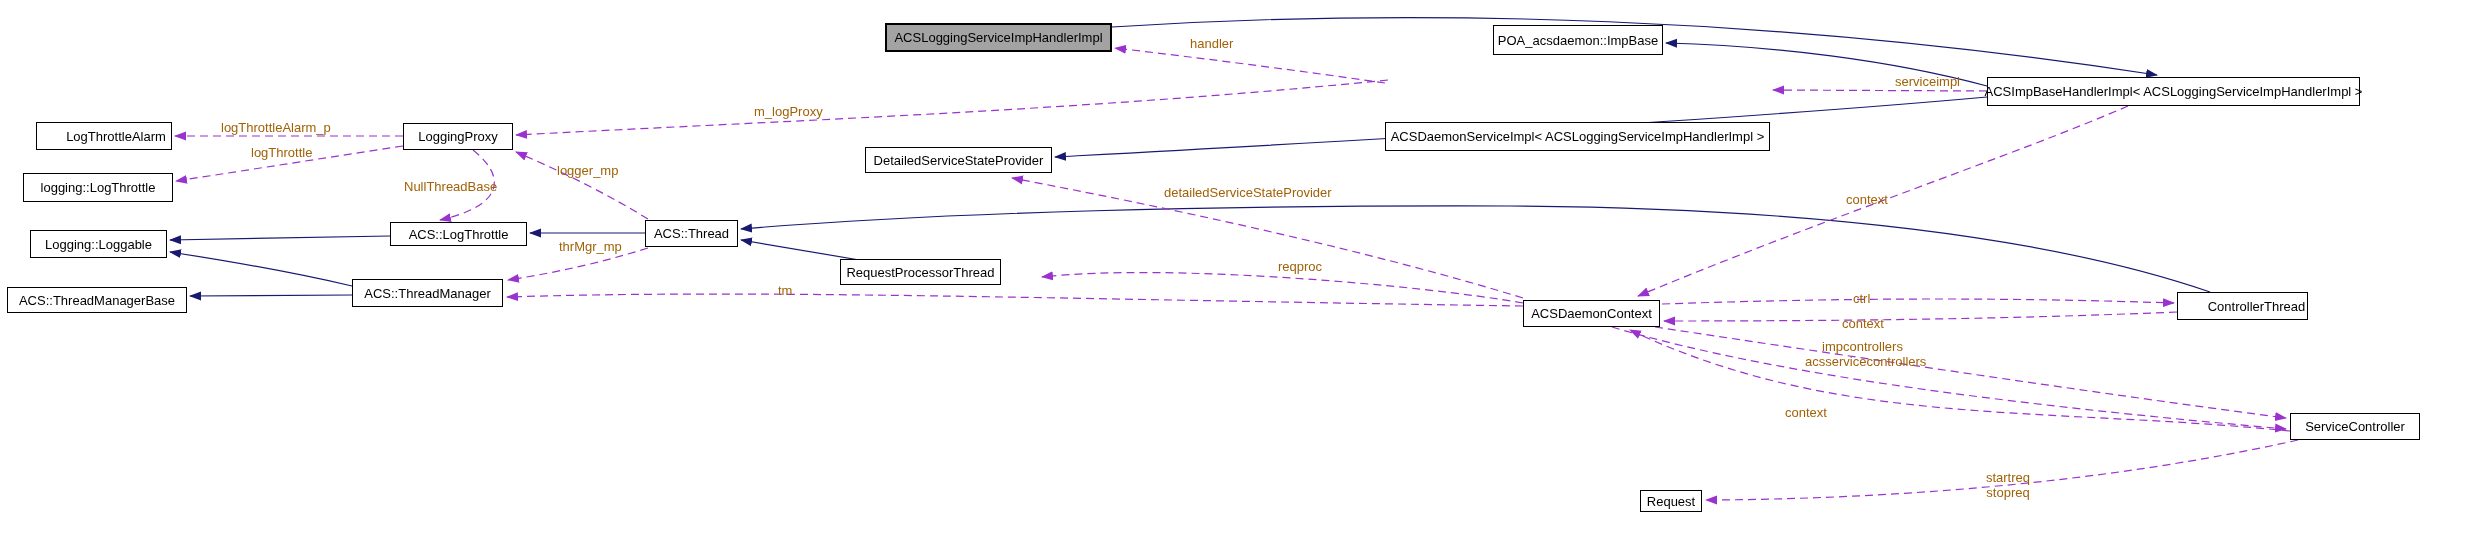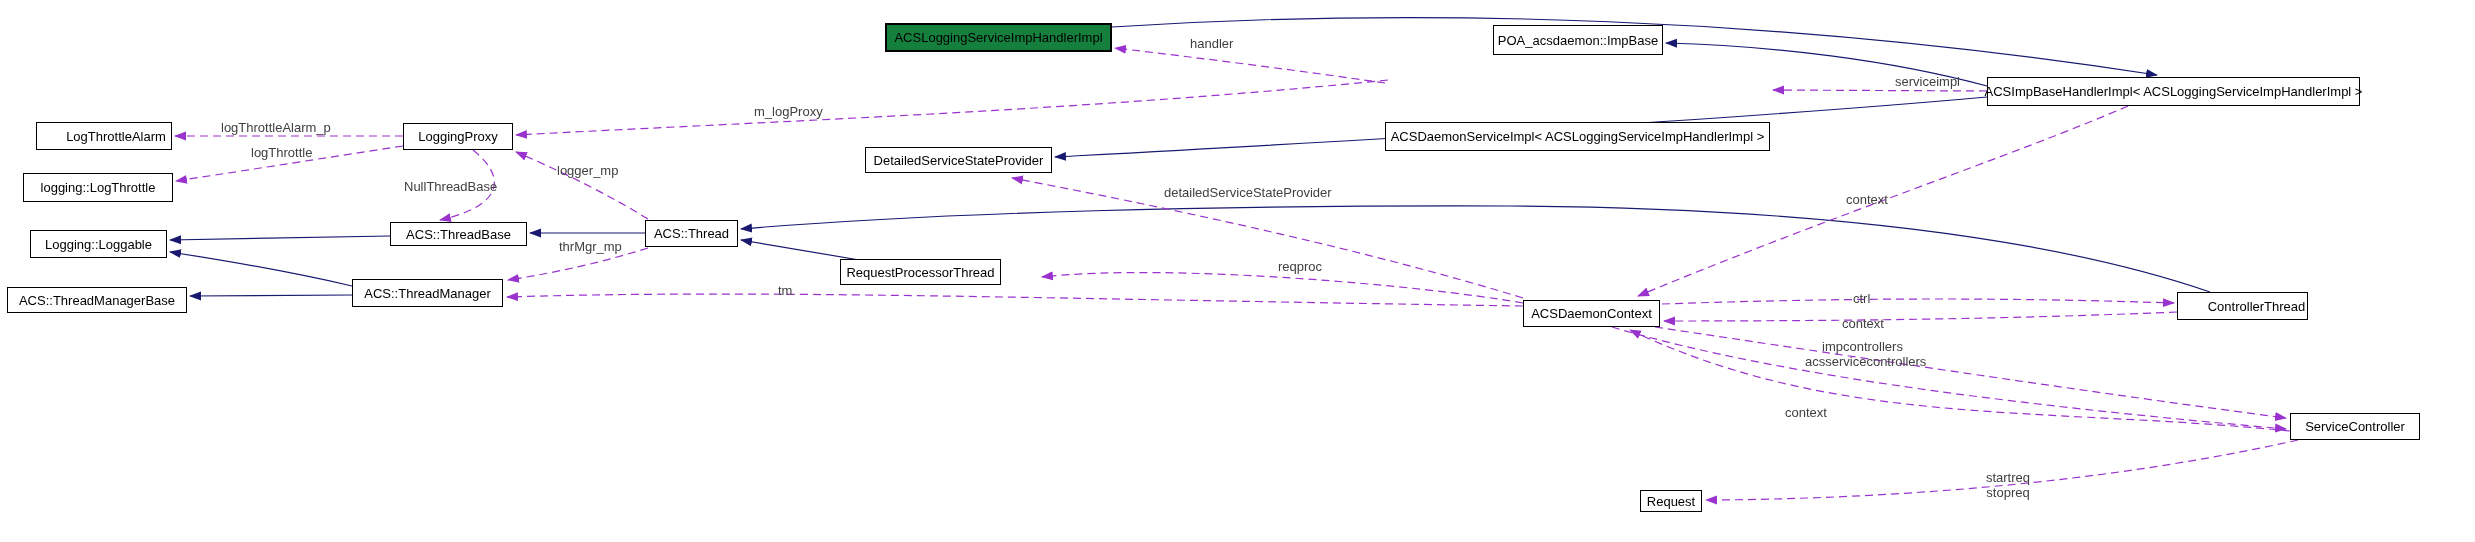--- a/index.html
+++ b/index.html
@@ -2,22 +2,22 @@
 <html><head>
 <meta charset="utf-8">
 <style>
   html,body { margin:0; padding:0; background:#ffffff; }
   .stage { position:relative; width:2475px; height:542px; background:#ffffff;
            font-family:"Liberation Sans", sans-serif; overflow:hidden; }
   .edges { position:absolute; left:0; top:0; width:2475px; height:542px; }
   .node { position:absolute; box-sizing:border-box; border:1px solid #000000;
           background:#ffffff; color:#000000; display:flex; align-items:center;
           justify-content:center; font-size:13px; white-space:nowrap; z-index:2; }
-  .node.hl { background:#15803d; border-width:2px; }
-  .elabel { position:absolute; font-size:13px; color:#404040; white-space:nowrap; z-index:3; }
+  .node.hl { background:#a3a3a3; border-width:2px; }
+  .elabel { position:absolute; font-size:13px; color:#a16207; white-space:nowrap; z-index:3; }
   .elabel.stack { text-align:center; }
   .elabel.stack span { display:block; line-height:15px; }
 </style>
 </head>
 <body>
 
 <div class="stage">
 
   <svg class="edges" viewBox="0 0 2475 542" xmlns="http://www.w3.org/2000/svg">
     <defs>
@@ -74,21 +74,21 @@
   <div class="node" style="left:36px; top:122px; width:136px; height:28px;padding-left:24px;">LogThrottleAlarm</div>
 
   <div class="node" style="left:403px; top:123px; width:110px; height:27px;">LoggingProxy</div>
 
   <div class="node" style="left:23px; top:173px; width:150px; height:29px;">logging::LogThrottle</div>
 
   <div class="node" style="left:865px; top:147px; width:187px; height:26px;">DetailedServiceStateProvider</div>
 
   <div class="node" style="left:30px; top:230px; width:137px; height:28px;">Logging::Loggable</div>
 
-  <div class="node" style="left:390px; top:222px; width:137px; height:24px;">ACS::ThreadBase</div>
+  <div class="node" style="left:390px; top:222px; width:137px; height:24px;">ACS::LogThrottle</div>
 
   <div class="node" style="left:645px; top:220px; width:93px; height:27px;">ACS::Thread</div>
 
   <div class="node" style="left:840px; top:259px; width:161px; height:26px;">RequestProcessorThread</div>
 
   <div class="node" style="left:7px; top:287px; width:180px; height:26px;">ACS::ThreadManagerBase</div>
 
   <div class="node" style="left:352px; top:279px; width:151px; height:28px;">ACS::ThreadManager</div>
 
   <div class="node" style="left:1523px; top:300px; width:137px; height:27px;">ACSDaemonContext</div>

